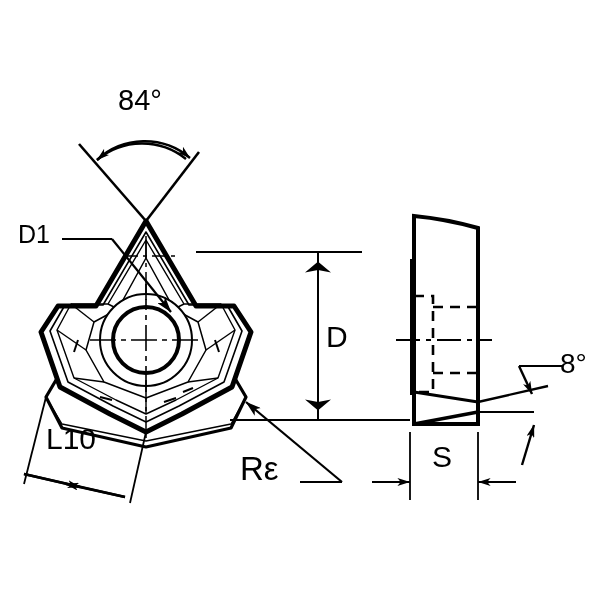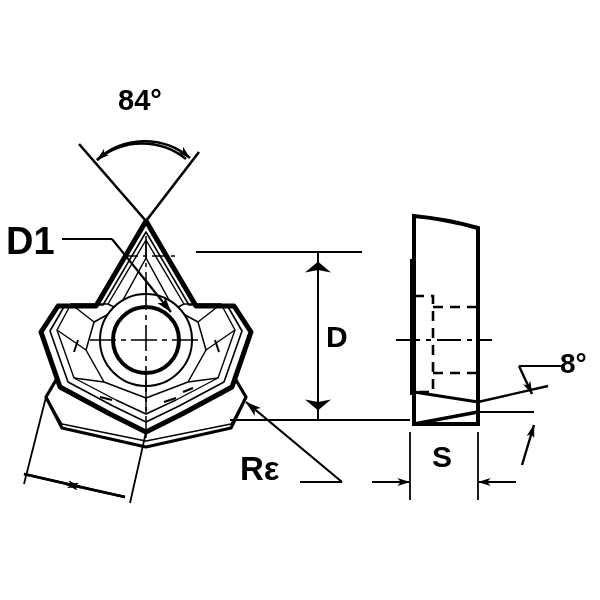--- a/index.html
+++ b/index.html
@@ -1,23 +1,23 @@
 <!DOCTYPE html>
 <html><head>
 <meta charset="utf-8">
 <style>
   html,body{margin:0;padding:0;background:#ffffff;}
   body{width:600px;height:600px;overflow:hidden;
        font-family:"Liberation Sans", sans-serif;}
   #stage{position:relative;width:600px;height:600px;background:#fff;}
   svg#dwg{position:absolute;left:0;top:0;width:600px;height:600px;display:block;}
   .lbl{position:absolute;color:#000;font-family:"Liberation Sans", sans-serif;
-       font-weight:700;line-height:1;white-space:nowrap;}
+       font-weight:400;line-height:1;white-space:nowrap;}
   .lbl-84{left:118px;top:86px;font-size:29px;letter-spacing:0px;}
-  .lbl-d1{left:6px;top:222px;font-size:38px;}
+  .lbl-d1{left:18px;top:222px;font-size:25px;}
   .lbl-l10{left:46px;top:424px;font-size:30px;}
   .lbl-re{left:240px;top:452px;font-size:33px;}
   .lbl-d{left:326px;top:322px;font-size:30px;}
   .lbl-s{left:432px;top:442px;font-size:30px;}
   .lbl-8{left:560px;top:350px;font-size:28px;}
 </style>
 </head>
 <body>
 
 <div id="stage">
@@ -204,18 +204,19 @@
 
     <line x1="519" y1="366" x2="562" y2="366" stroke="#000" stroke-width="2.2"></line>
 
     <line x1="519" y1="366" x2="532" y2="394" stroke="#000" stroke-width="2.4" marker-end="url(#ahs)"></line>
     <line x1="522" y1="465" x2="534" y2="425" stroke="#000" stroke-width="2.4" marker-end="url(#ahs)"></line>
   </g>
 </svg>
 
 <div class="lbl lbl-84">84°</div>
 <div class="lbl lbl-d1">D1</div>
+<div class="lbl lbl-l10">L10</div>
 <div class="lbl lbl-re">Rε</div>
 <div class="lbl lbl-d">D</div>
 <div class="lbl lbl-s">S</div>
 <div class="lbl lbl-8">8°</div>
 
 </div>
 
 </body></html>

